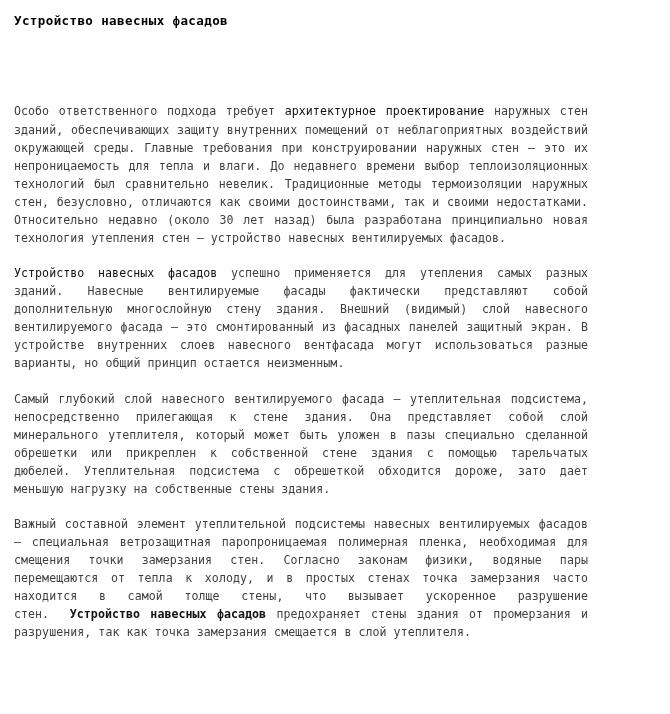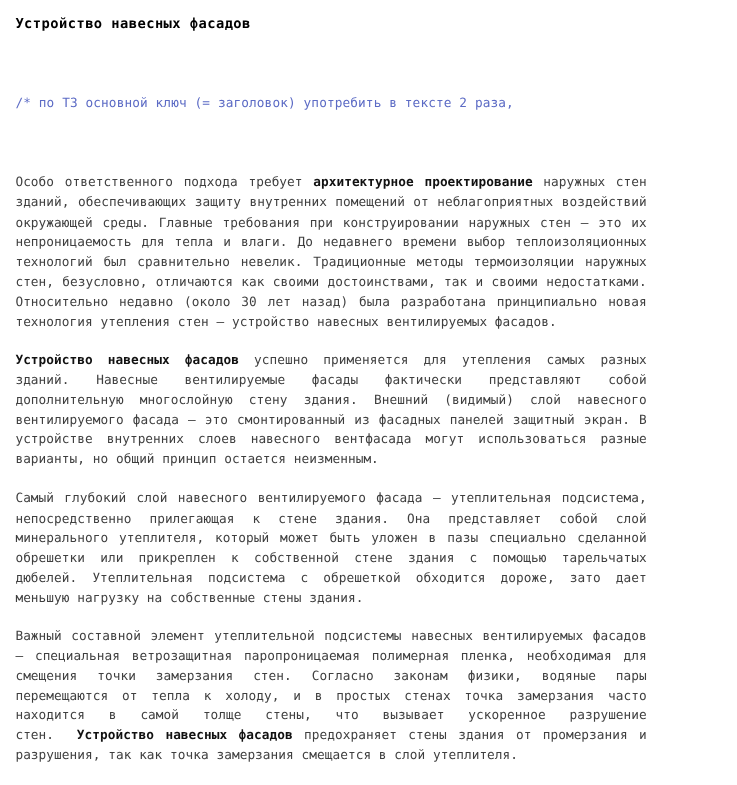--- a/index.html
+++ b/index.html
@@ -45,36 +45,35 @@
     letter-spacing: 0.05px;
   }
   p.body-par:last-child {
     margin-bottom: 0;
   }
   .kw {
     font-weight: bold;
     color: #111111;
   }
   .kw-lead {
-    font-weight: bold;
+    font-weight: normal;
     color: #111111;
   }
   .spacer-pre::before {
     content: "\00a0\00a0";
   }
 </style>
 </head>
 <body>
 
 <div class="page">
 
   <h1 class="doc-title">Устройство навесных фасадов</h1>
 
   <div class="comment-block">
-    <div>/* по ТЗ основной ключ (= заголовок) употребить в тексте 2 раза,</div>
   </div>
 
   <div id="article-body">
       <p class="body-par" id="par-1"><span>Особо ответственного подхода требует </span><strong class="kw-lead">архитектурное проектирование</strong><span> наружных стен зданий, обеспечивающих защиту внутренних помещений от неблагоприятных воздействий окружающей среды. Главные требования при конструировании наружных стен – это их непроницаемость для тепла и влаги. До недавнего времени выбор теплоизоляционных технологий был сравнительно невелик. Традиционные методы термоизоляции наружных стен, безусловно, отличаются как своими достоинствами, так и своими недостатками. Относительно недавно (около 30 лет назад) была разработана принципиально новая технология утепления стен – устройство навесных вентилируемых фасадов.</span></p>
       <p class="body-par" id="par-2"><strong class="kw-lead">Устройство навесных фасадов</strong><span> успешно применяется для утепления самых разных зданий. Навесные вентилируемые фасады фактически представляют собой дополнительную многослойную стену здания. Внешний (видимый) слой навесного вентилируемого фасада – это смонтированный из фасадных панелей защитный экран. В устройстве внутренних слоев навесного вентфасада могут использоваться разные варианты, но общий принцип остается неизменным.</span></p>
       <p class="body-par" id="par-3"><span>Самый глубокий слой навесного вентилируемого фасада – утеплительная подсистема, непосредственно прилегающая к стене здания. Она представляет собой слой минерального утеплителя, который может быть уложен в пазы специально сделанной обрешетки или прикреплен к собственной стене здания с помощью тарельчатых дюбелей. Утеплительная подсистема с обрешеткой обходится дороже, зато дает меньшую нагрузку на собственные стены здания.</span></p>
       <p class="body-par" id="par-4"><span>Важный составной элемент утеплительной подсистемы навесных вентилируемых фасадов – специальная ветрозащитная паропроницаемая полимерная пленка, необходимая для смещения точки замерзания стен. Согласно законам физики, водяные пары перемещаются от тепла к холоду, и в простых стенах точка замерзания часто находится в самой толще стены, что вызывает ускоренное разрушение стен.</span><strong class="kw spacer-pre">Устройство навесных фасадов</strong><span> предохраняет стены здания от промерзания и разрушения, так как точка замерзания смещается в слой утеплителя.</span></p>
       <p class="body-par" id="par-5"></p>
     </div>
 

